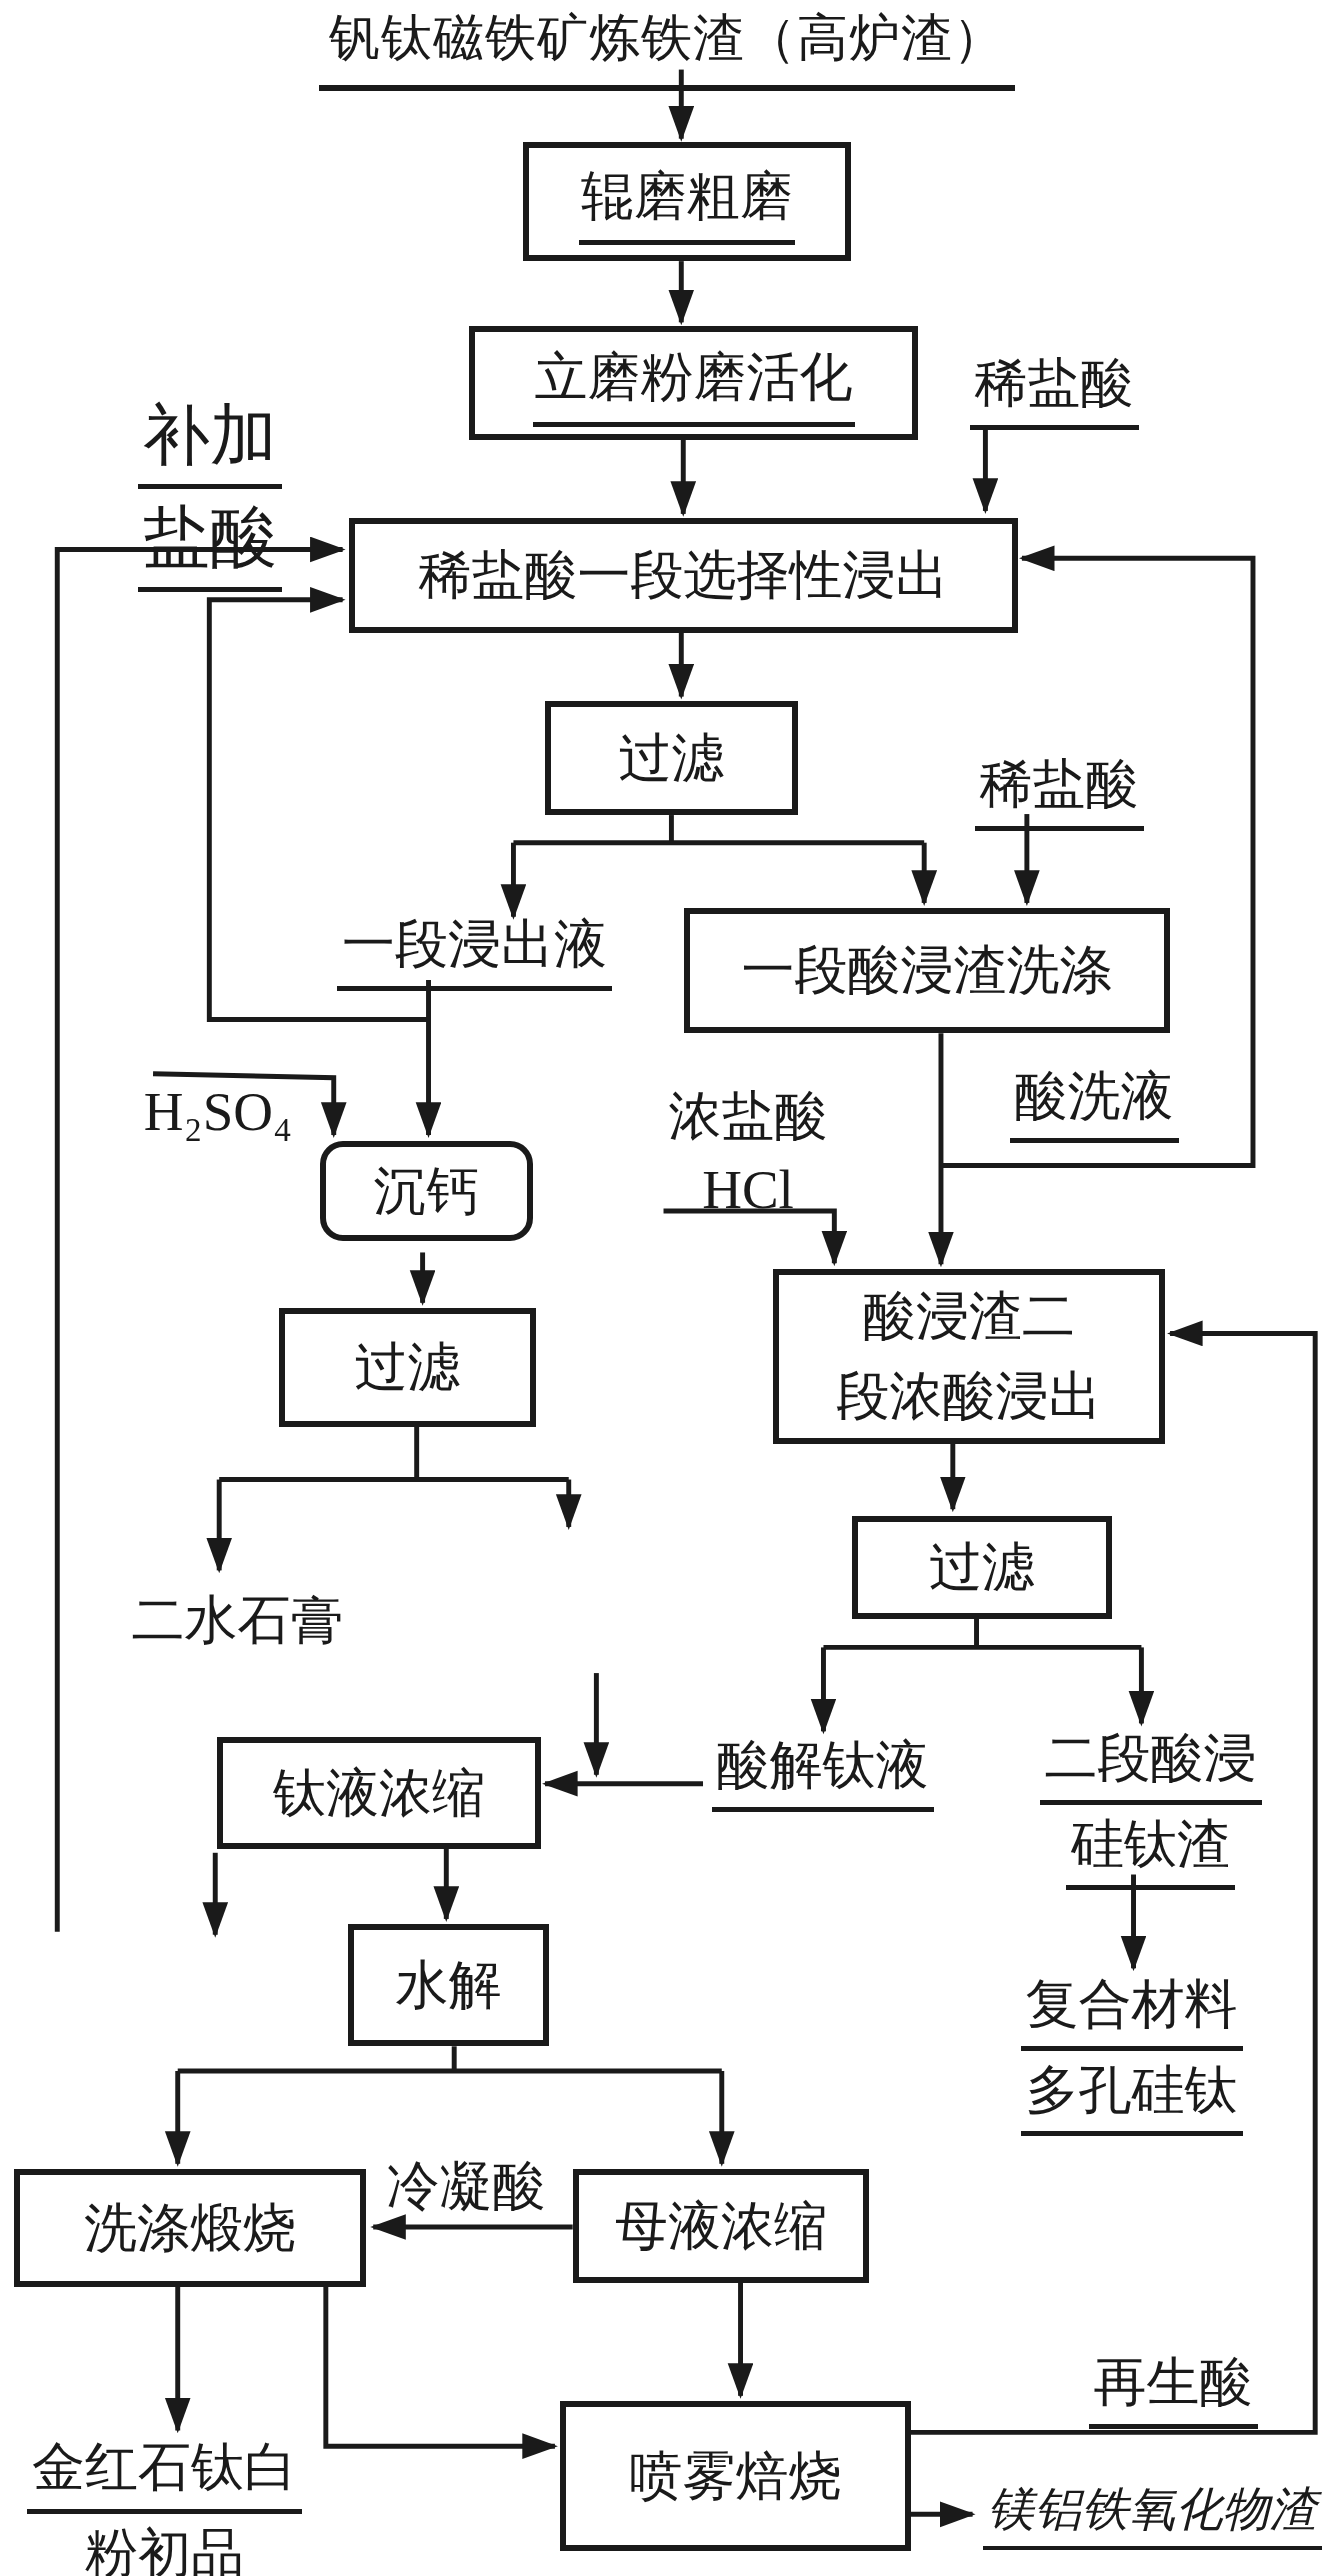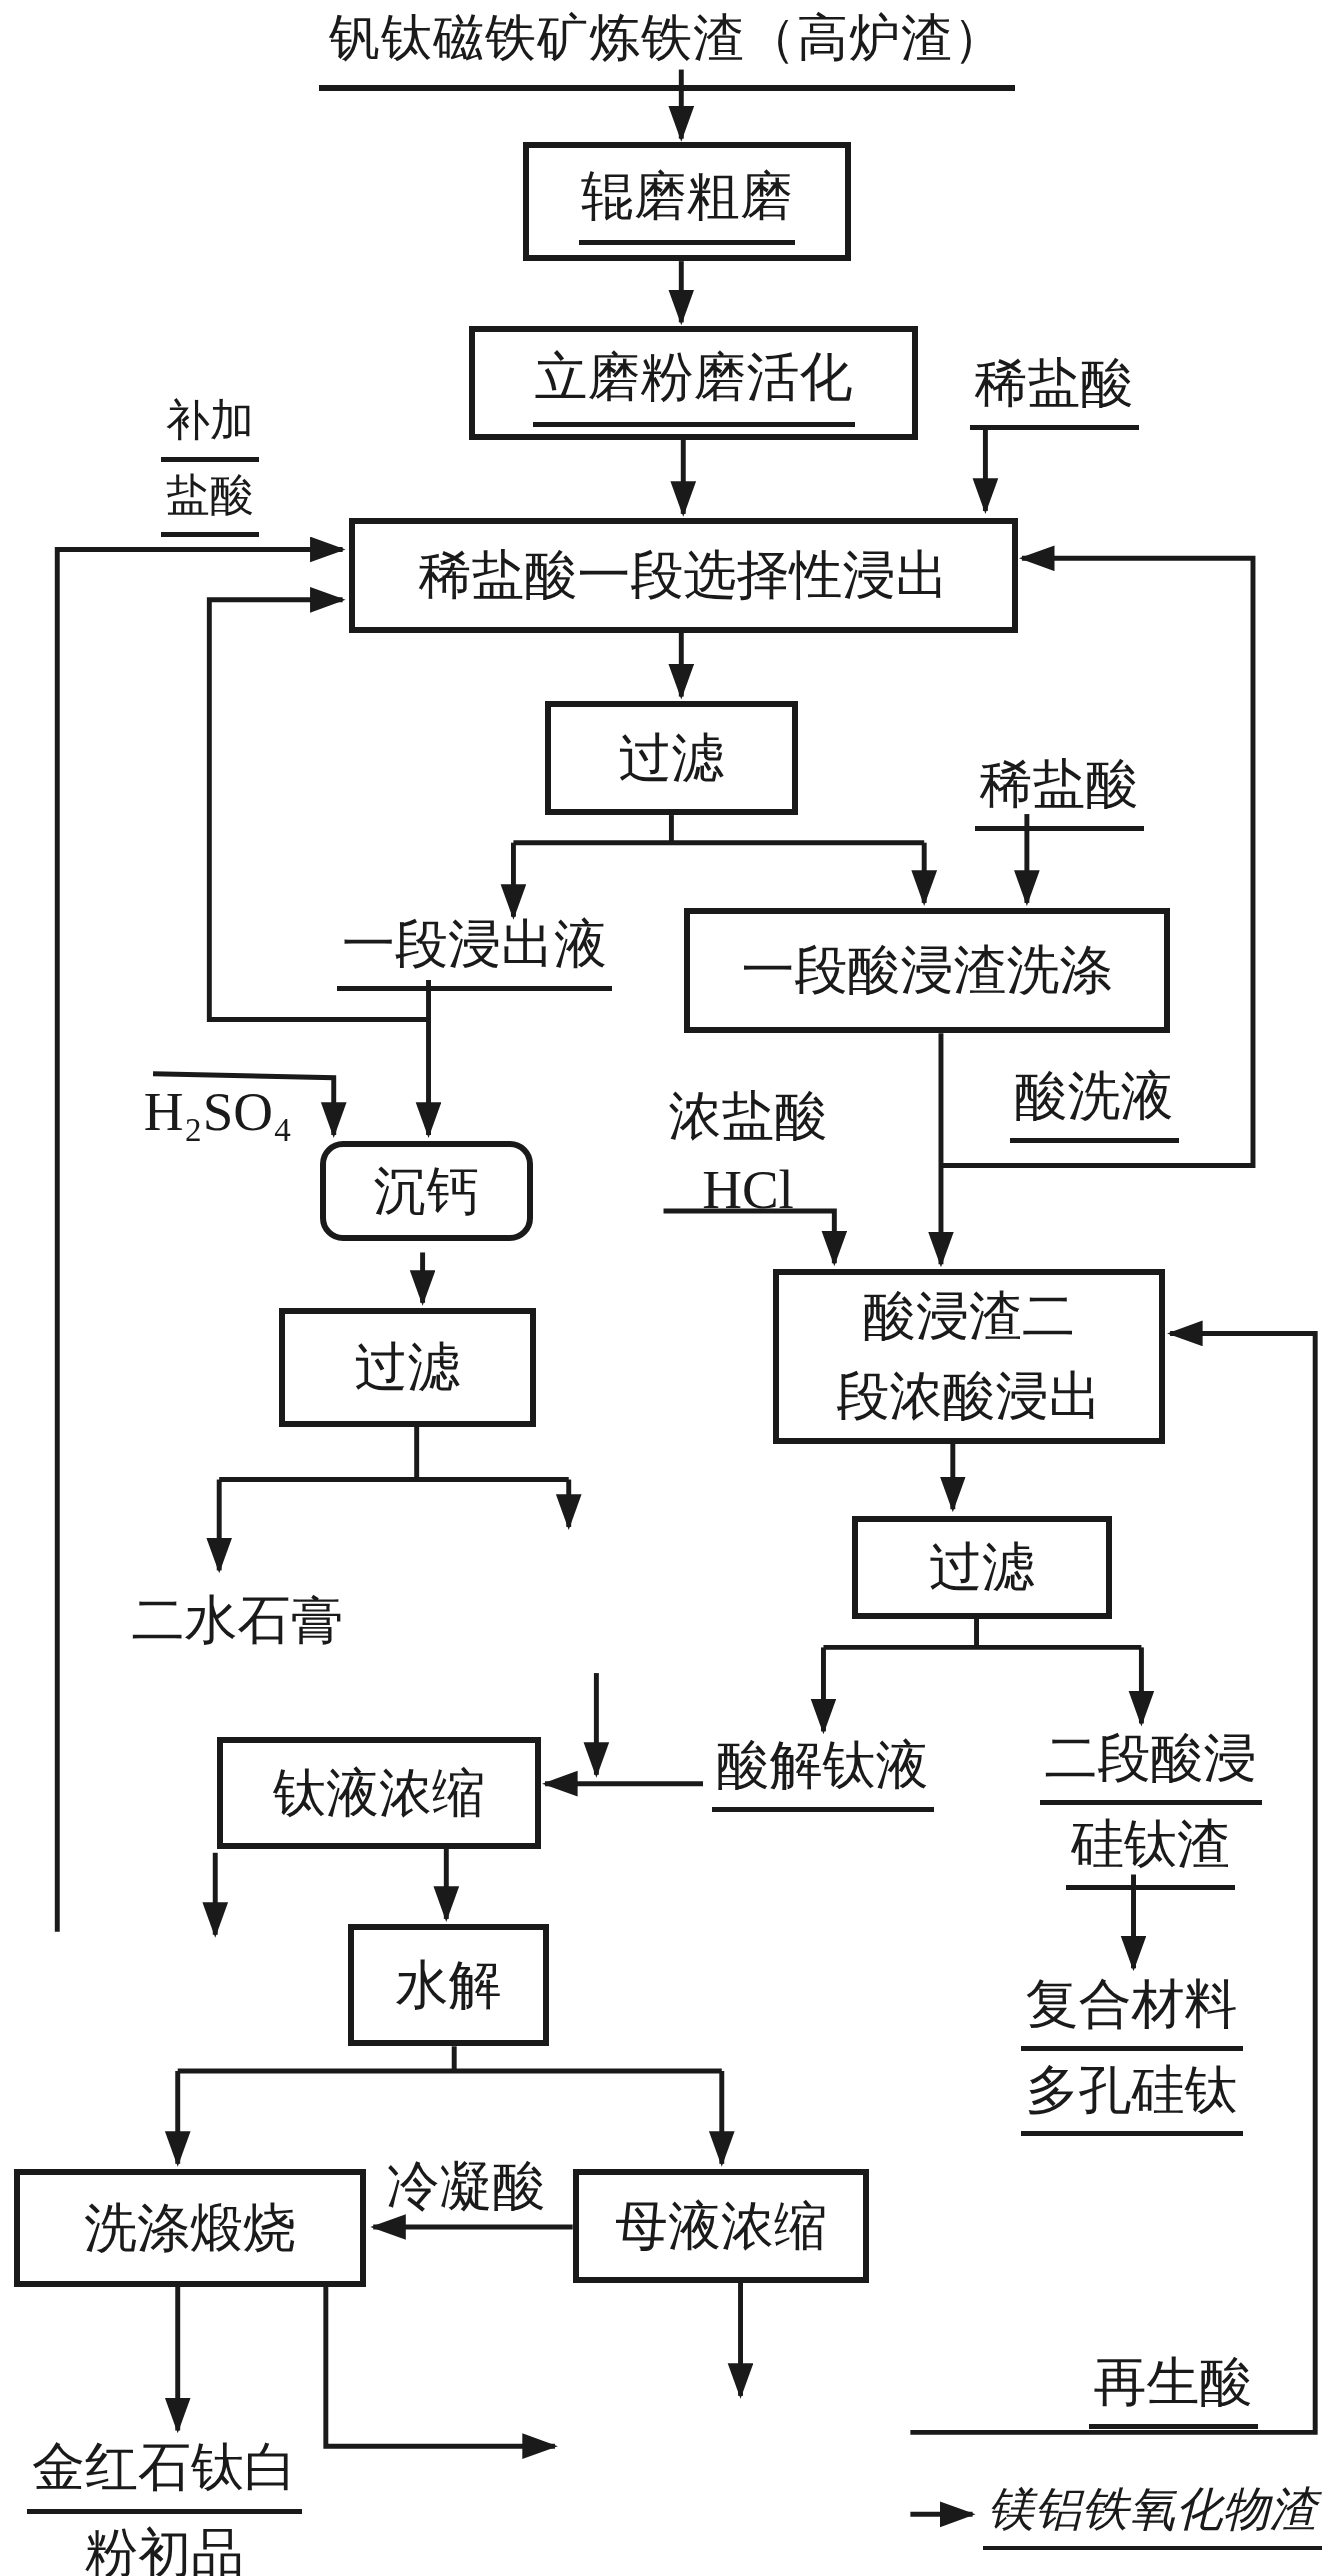--- a/index.html
+++ b/index.html
@@ -119,25 +119,28 @@
   </div>
   <div class="box" style="left:348px;top:1924px;width:201px;height:122px;">
     <span>水解</span>
   </div>
   <div class="box" style="left:14px;top:2169px;width:352px;height:118px;">
     <span>洗涤煅烧</span>
   </div>
   <div class="box" style="left:573px;top:2169px;width:296px;height:114px;">
     <span>母液浓缩</span>
   </div>
+  <div class="box" style="left:560px;top:2401px;width:351px;height:150px;">
+    <span>喷雾焙烧</span>
+  </div>
 
   <div class="lbl" style="left:964px;top:352px;width:180px;">
     <span class="ul">稀盐酸</span>
   </div>
-  <div class="lbl" style="left:136px;top:395px;width:148px;font-size:44px;">
+  <div class="lbl" style="left:136px;top:395px;width:148px;font-size:67px;">
     <span class="ul">补加</span>
     <span class="ul">盐酸</span>
   </div>
   <div class="lbl" style="left:324px;top:913px;width:301px;">
     <span class="ul">一段浸出液</span>
   </div>
   <div class="lbl" style="left:970px;top:753px;width:178px;">
     <span class="ul">稀盐酸</span>
   </div>
   <div class="lbl latin" style="left:136px;top:1079px;width:164px;">

